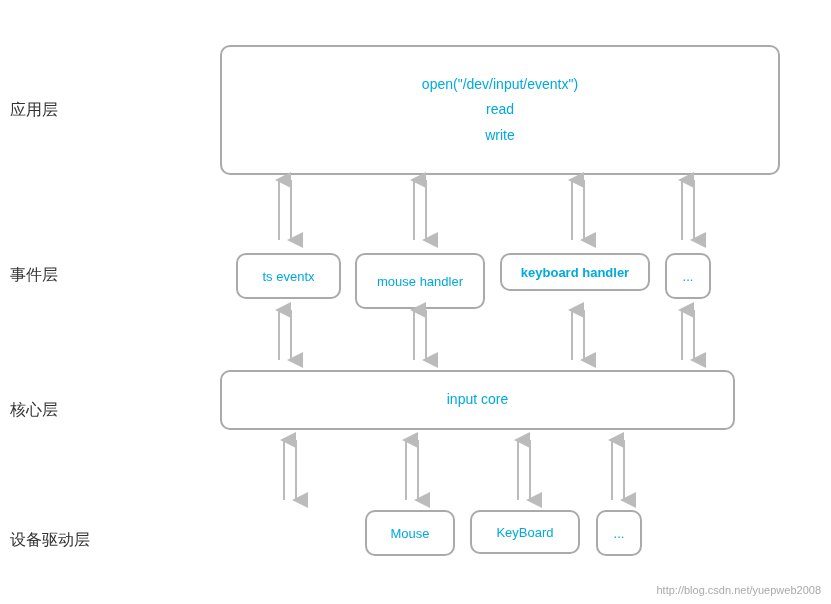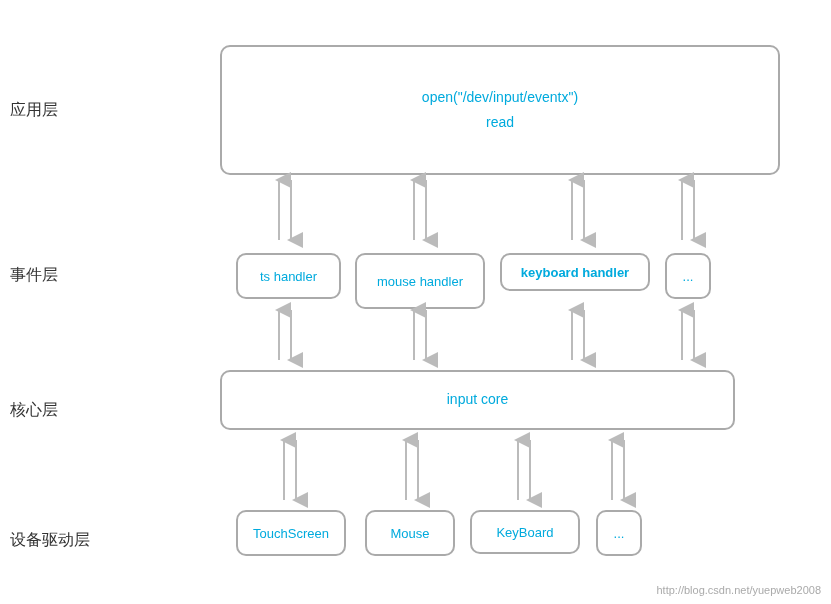--- a/index.html
+++ b/index.html
@@ -77,43 +77,41 @@
 
   <div class="layer-label" style="top: 100px;">应用层</div>
   <div class="layer-label" style="top: 265px;">事件层</div>
   <div class="layer-label" style="top: 400px;">核心层</div>
   <div class="layer-label" style="top: 530px;">设备驱动层</div>
 
   <div class="box" style="left: 220px; top: 45px; width: 560px; height: 130px;">
     <div class="box-text">
       <div>open("/dev/input/eventx")</div>
       <div>read</div>
+      <div>write</div>
     </div>
   </div>
 
   <div class="box" style="left: 236px; top: 253px; width: 105px; height: 46px;">
-    <span class="box-text-small">ts handler</span>
+    <span class="box-text-small">ts eventx</span>
   </div>
   <div class="box" style="left: 355px; top: 253px; width: 130px; height: 56px;">
     <span class="box-text-small">mouse handler</span>
   </div>
   <div class="box" style="left: 500px; top: 253px; width: 150px; height: 38px; font-weight: bold;">
     <span class="box-text-small">keyboard handler</span>
   </div>
   <div class="box" style="left: 665px; top: 253px; width: 46px; height: 46px;">
     <span class="box-text-small">...</span>
   </div>
 
   <div class="box" style="left: 220px; top: 370px; width: 515px; height: 60px;">
     <span class="box-text">input core</span>
   </div>
 
-  <div class="box" style="left: 236px; top: 510px; width: 110px; height: 46px;">
-    <span class="box-text-small">TouchScreen</span>
-  </div>
   <div class="box" style="left: 365px; top: 510px; width: 90px; height: 46px;">
     <span class="box-text-small">Mouse</span>
   </div>
   <div class="box" style="left: 470px; top: 510px; width: 110px; height: 44px;">
     <span class="box-text-small">KeyBoard</span>
   </div>
   <div class="box" style="left: 596px; top: 510px; width: 46px; height: 46px;">
     <span class="box-text-small">...</span>
   </div>
 

